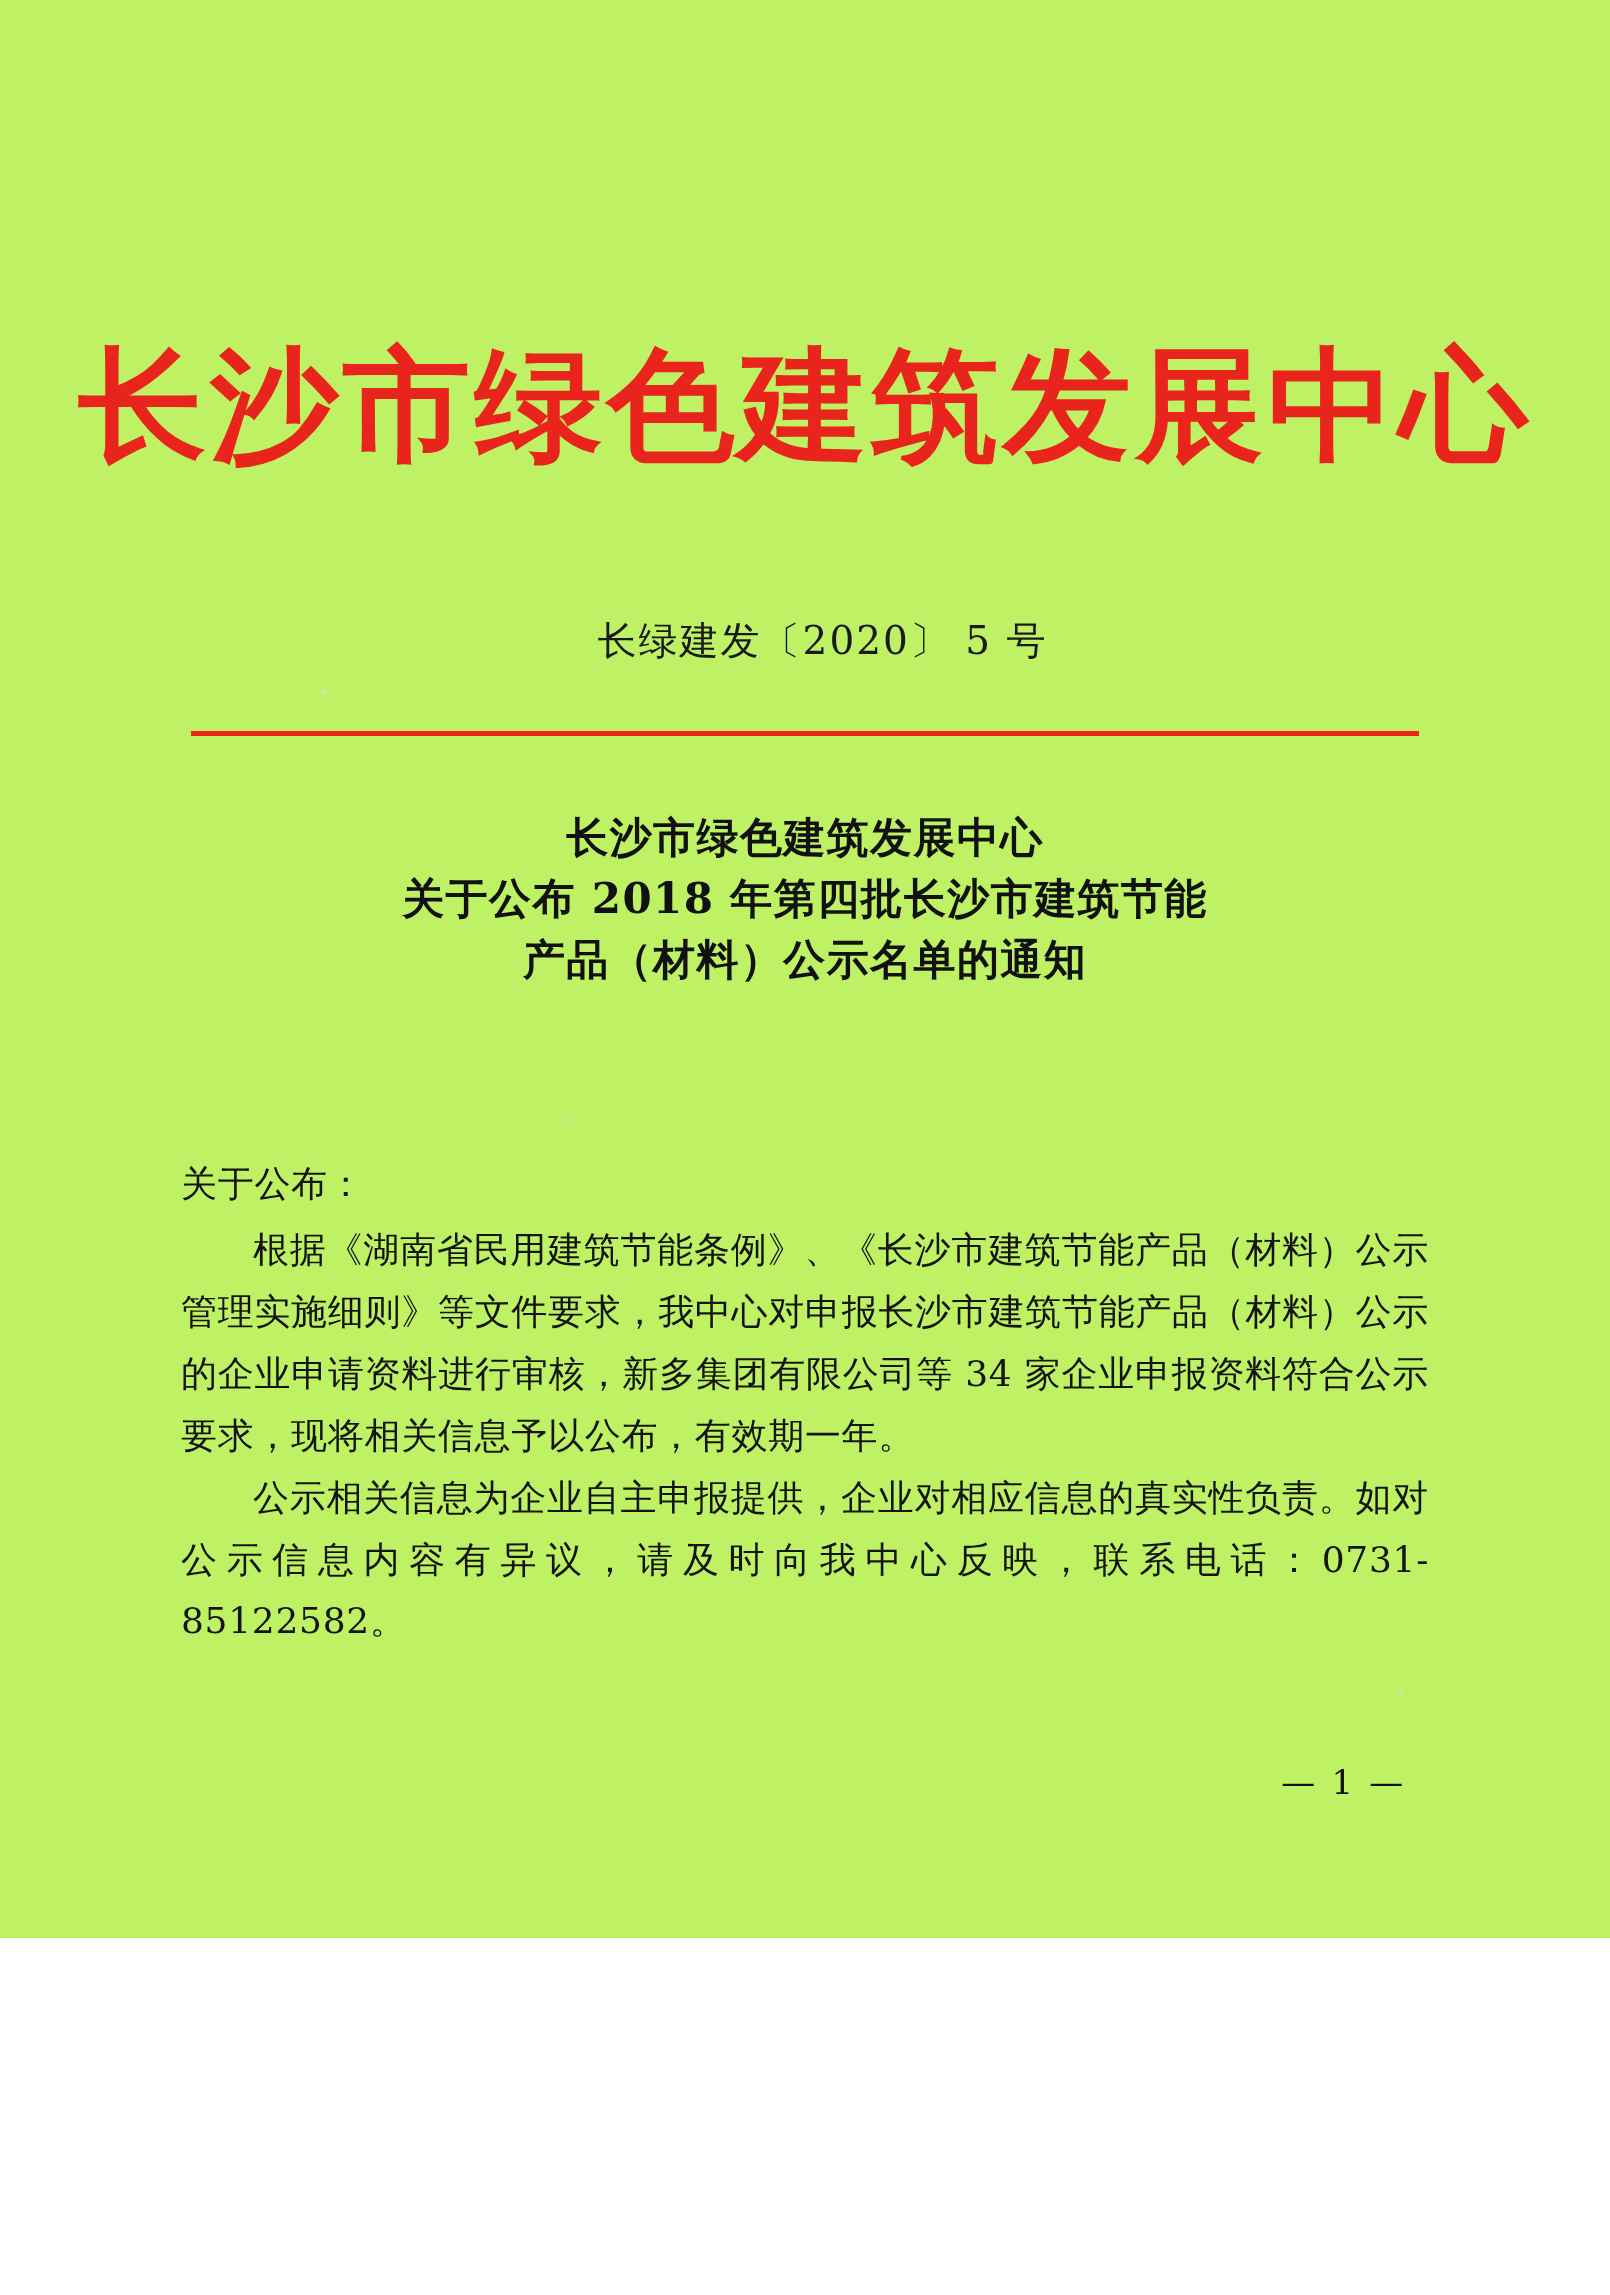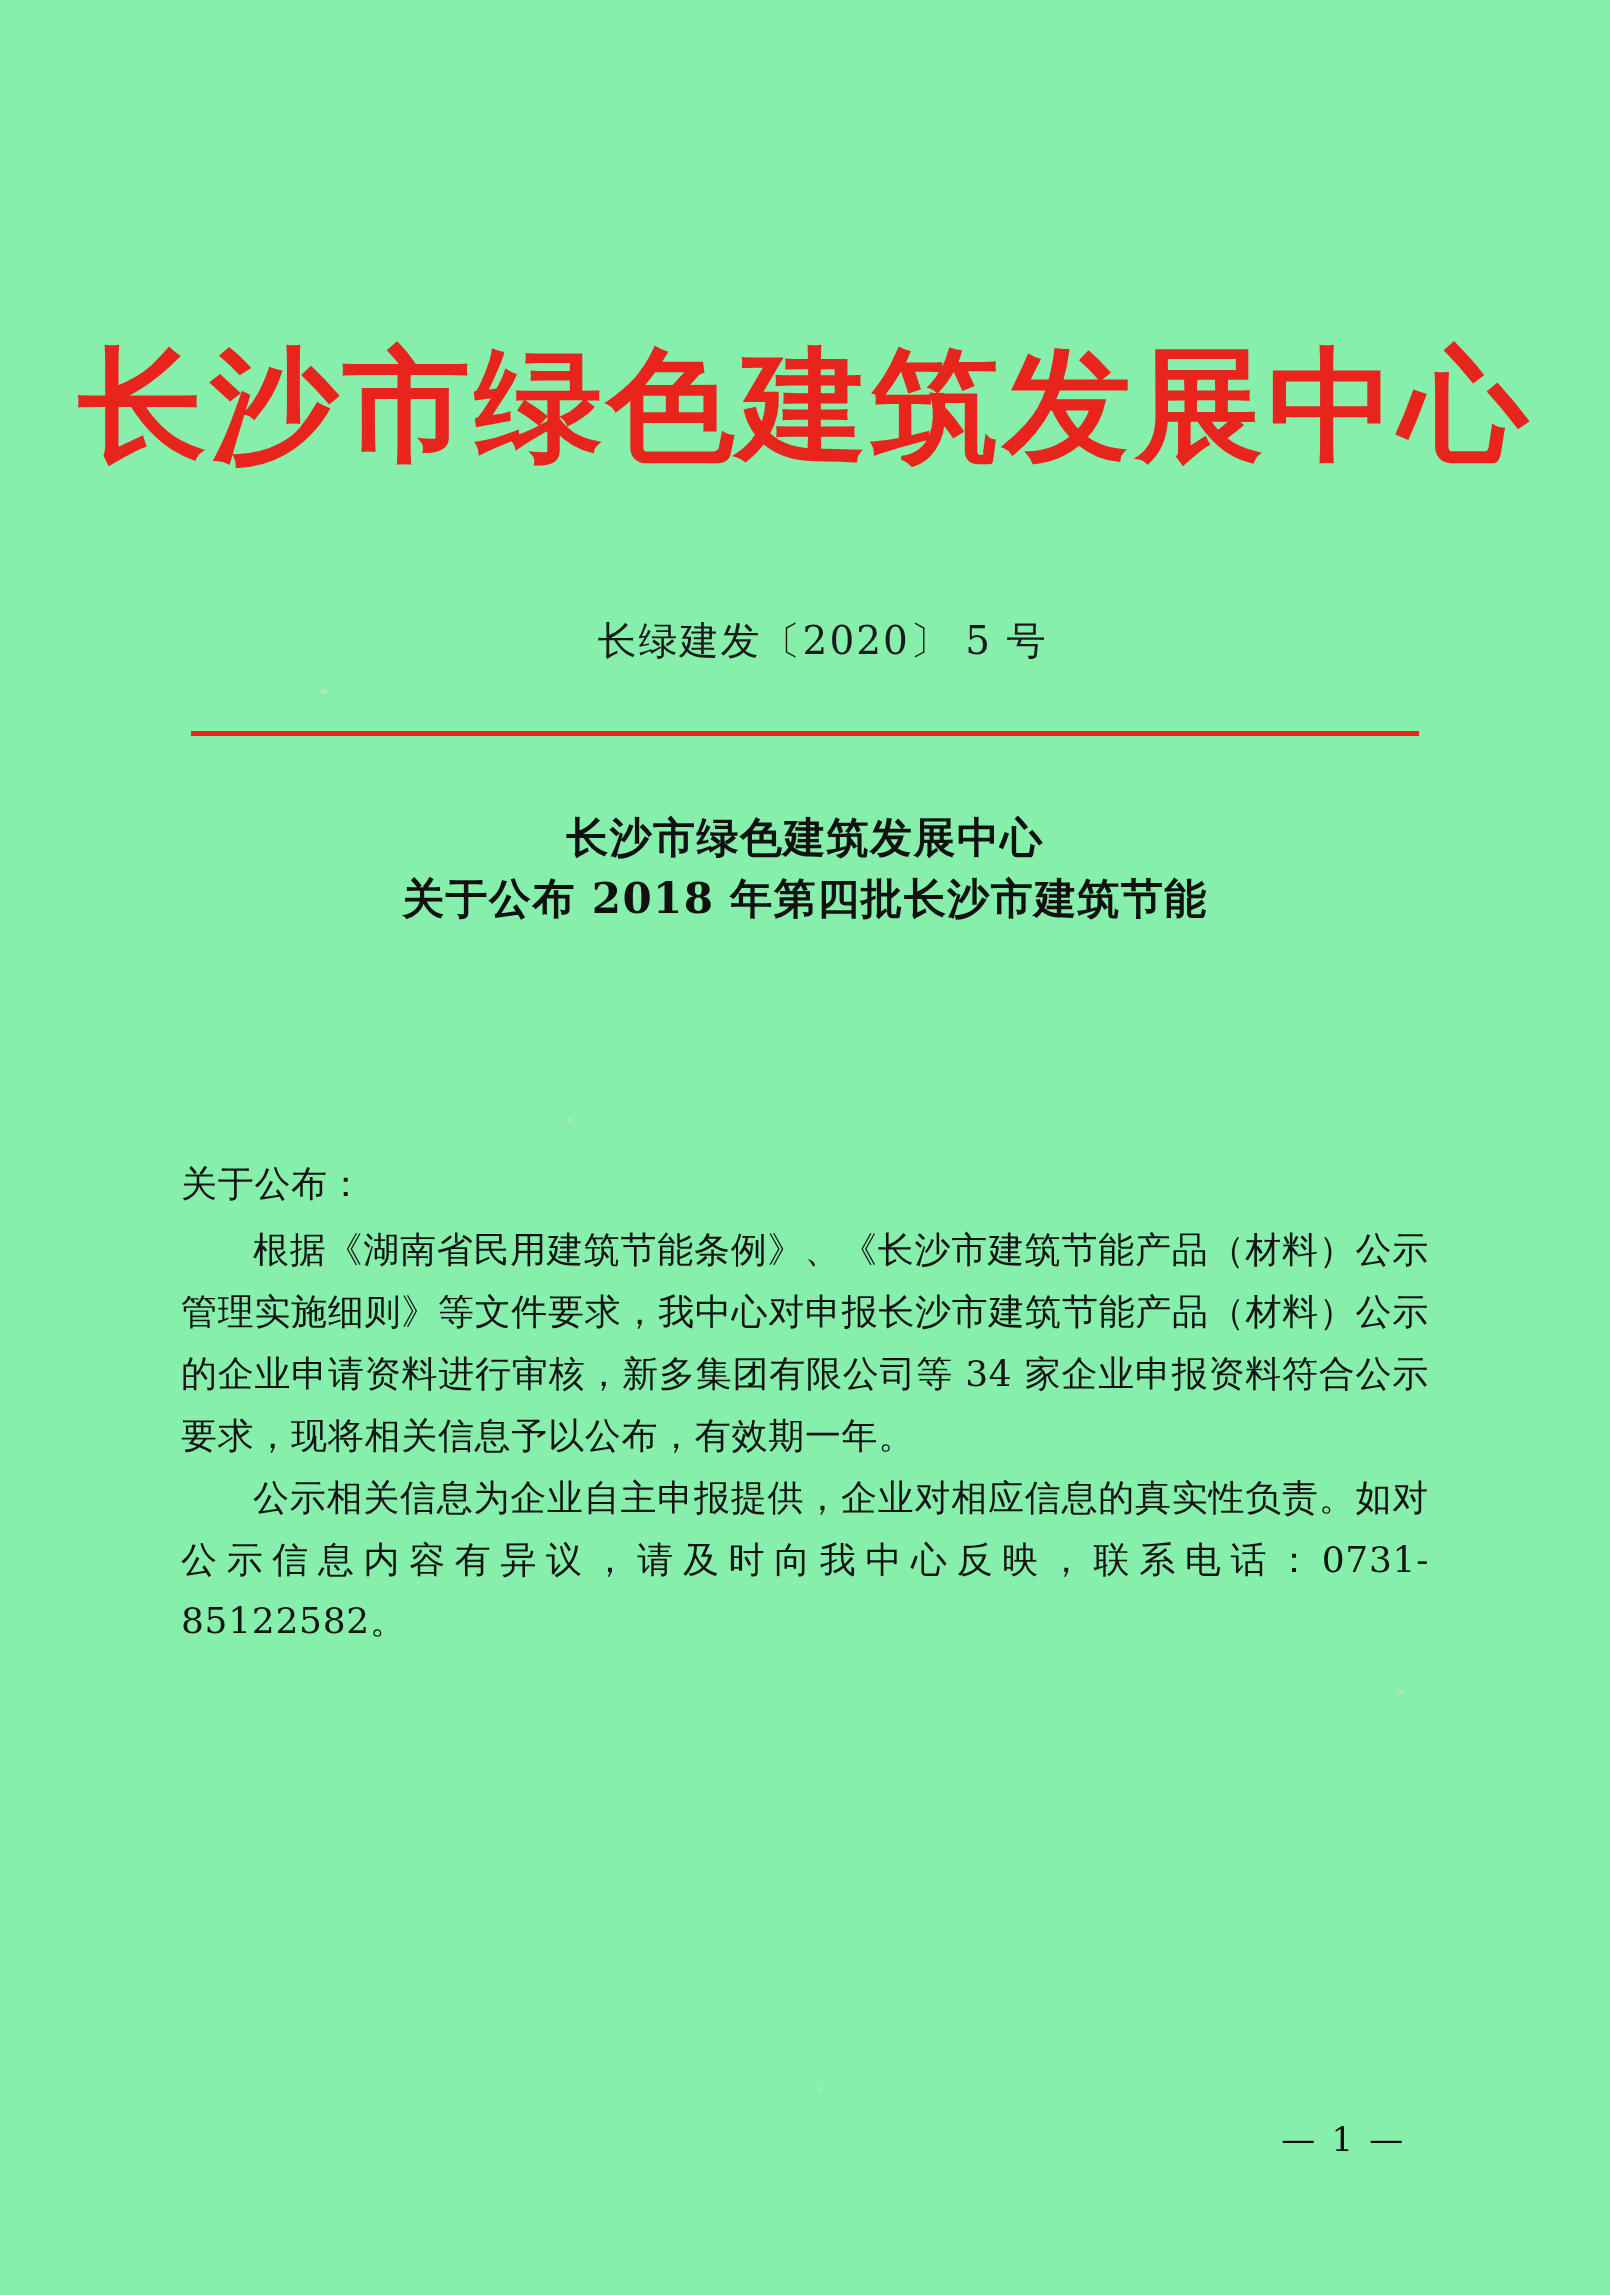--- a/index.html
+++ b/index.html
@@ -6,22 +6,22 @@
     margin: 0;
     padding: 0;
     background: #ffffff;
   }
   body {
     font-family: "DejaVu Sans", "Liberation Sans", sans-serif;
   }
   .page {
     position: relative;
     width: 1611px;
-    height: 2295px;
-    background: #86efac;
+    height: 1938px;
+    background: #bef264;
     overflow: hidden;
     box-sizing: border-box;
   }
 
   
   .letterhead {
     position: absolute;
     top: 341px;
     left: 0;
     width: 100%;
@@ -131,20 +131,21 @@
     <span class="letterhead-title">长沙市绿色建筑发展中心</span>
   </div>
 
   <div class="doc-number">长绿建发〔2020〕 5 号</div>
 
   <div class="red-rule"></div>
 
   <div class="headline">
     <span class="headline-line">长沙市绿色建筑发展中心</span>
     <span class="headline-line">关于公布 2018 年第四批长沙市建筑节能</span>
+    <span class="headline-line">产品（材料）公示名单的通知</span>
   </div>
 
   <div class="body-block">
     <p class="salutation">关于公布：</p>
     <p class="para">根据《湖南省民用建筑节能条例》、《长沙市建筑节能产品（材料）公示管理实施细则》等文件要求，我中心对申报长沙市建筑节能产品（材料）公示的企业申请资料进行审核，新多集团有限公司等 34 家企业申报资料符合公示要求，现将相关信息予以公布，有效期一年。</p>
     <p class="para">公示相关信息为企业自主申报提供，企业对相应信息的真实性负责。如对公示信息内容有异议，请及时向我中心反映，联系电话：0731-85122582。</p>
   </div>
 
   <div class="page-number">— 1 —</div>
 

